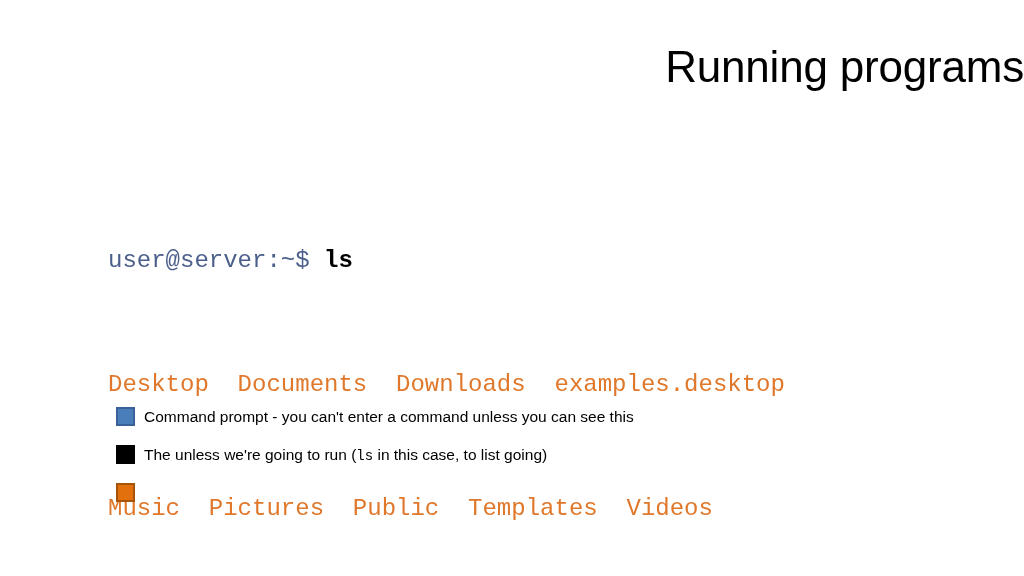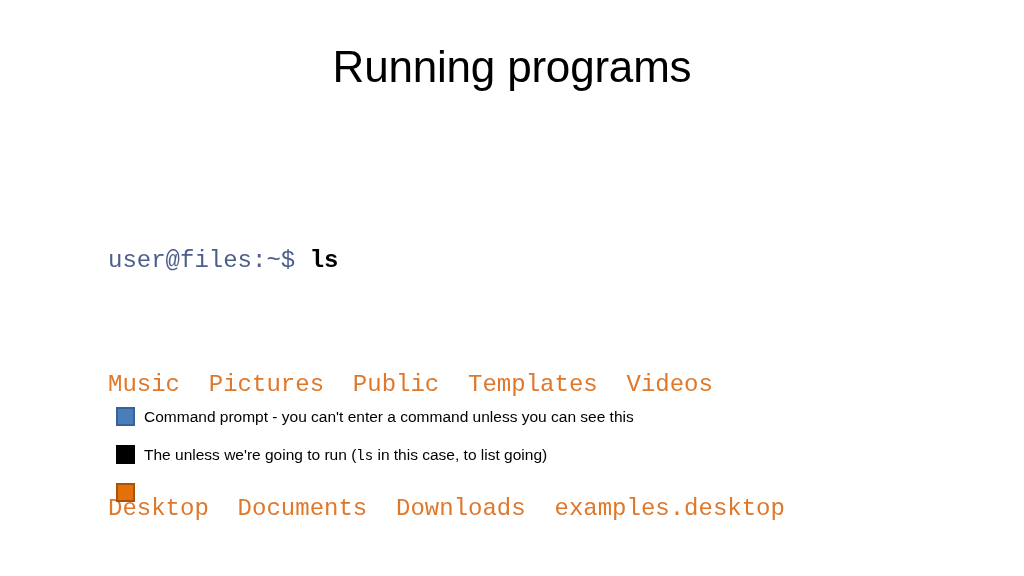--- a/index.html
+++ b/index.html
@@ -21,21 +21,21 @@
     inset: 0;
     background: #ffffff;
   }
 
   
   .slide-title {
     position: absolute;
     left: 0;
     right: 0;
     top: 42px;
-    text-align: center;
+    text-align: right;
     font-family: "Liberation Sans", sans-serif;
     font-size: 44px;
     font-weight: 400;
     line-height: 1.15;
     color: #000000;
     letter-spacing: -0.2px;
   }
 
   
   .terminal {
@@ -107,25 +107,25 @@
 </style>
 </head>
 <body>
 
 <div class="slide">
 
   <div class="slide-title">Running programs</div>
 
   <div class="terminal">
 
-    <div class="term-line"><span class="tok-prompt">user@files:~$ </span><span class="tok-command">ls</span></div>
+    <div class="term-line"><span class="tok-prompt">user@server:~$ </span><span class="tok-command">ls</span></div>
+
+    <div class="term-line tok-output">Desktop  Documents  Downloads  examples.desktop</div>
 
     <div class="term-line tok-output">Music  Pictures  Public  Templates  Videos</div>
-
-    <div class="term-line tok-output">Desktop  Documents  Downloads  examples.desktop</div>
 
     
 
     
 
   </div>
 
   <div class="legend">
 
     <div class="legend-row">

